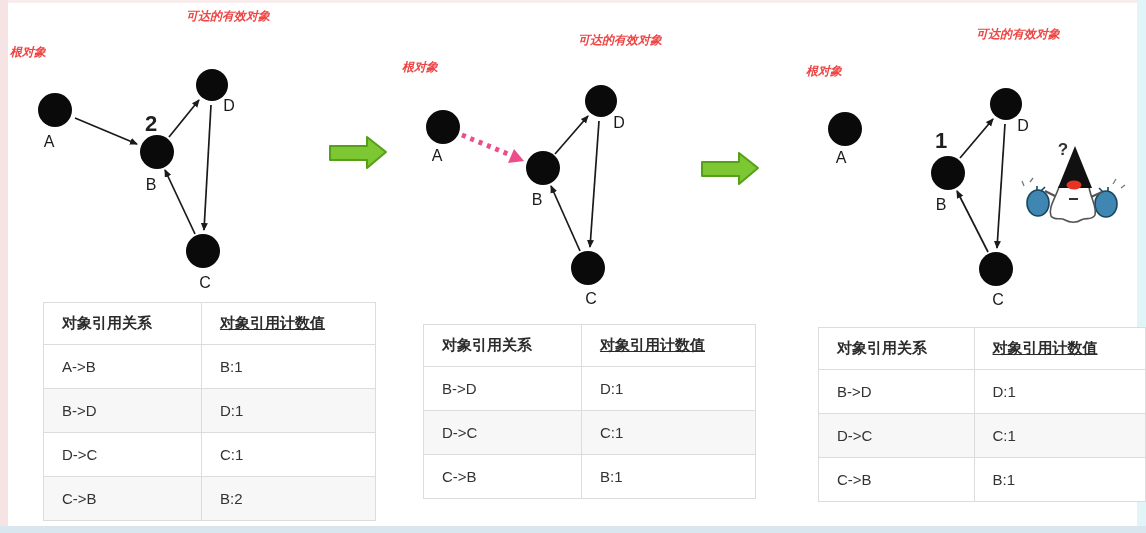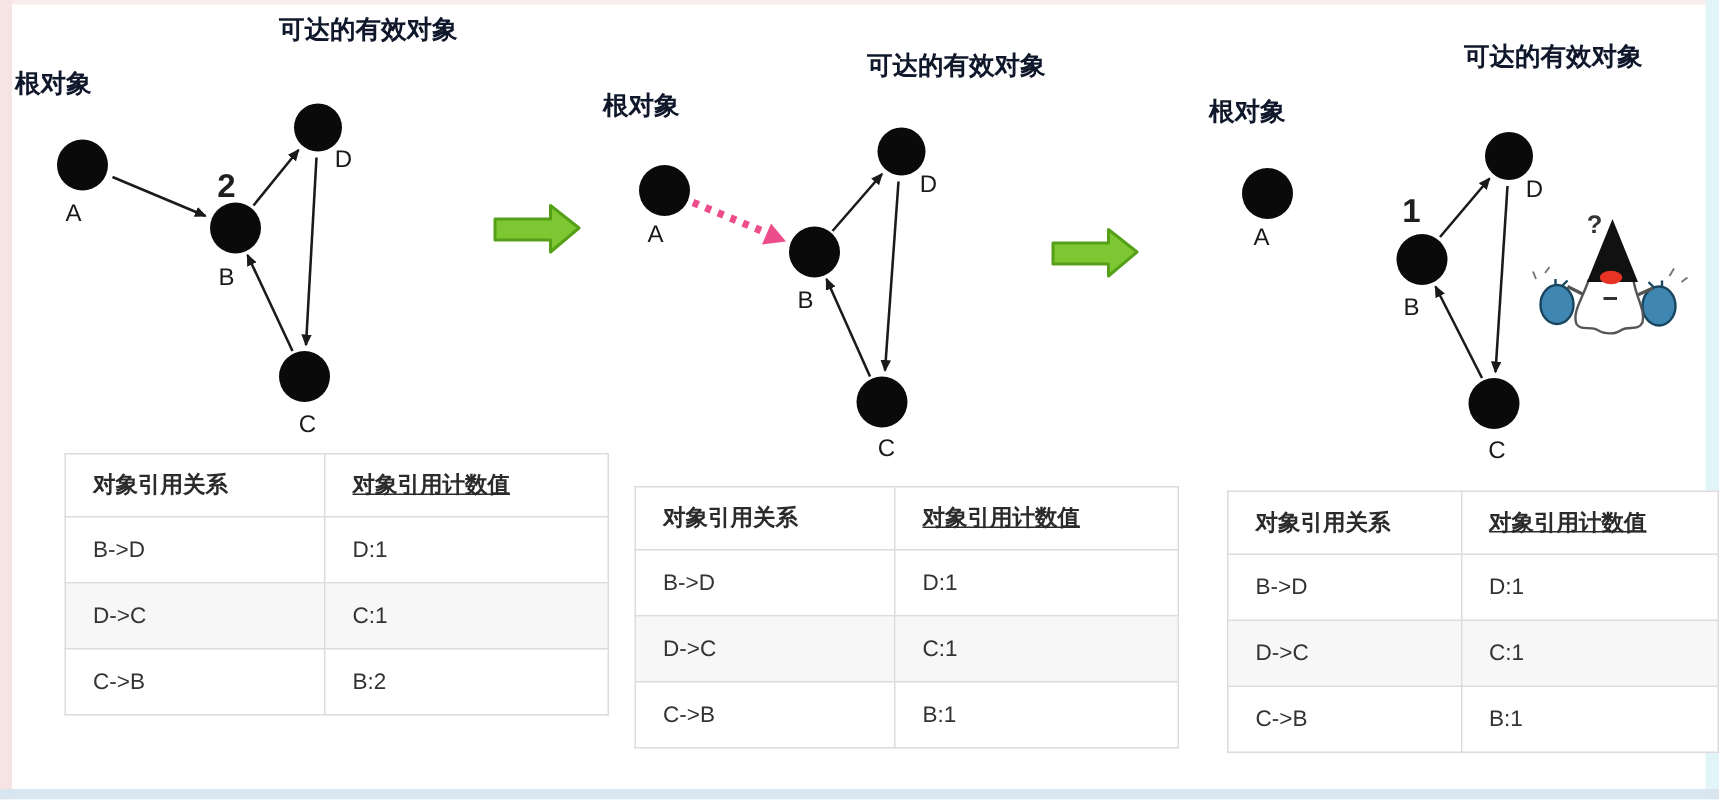--- a/index.html
+++ b/index.html
@@ -3,25 +3,25 @@
 <meta charset="utf-8">
 <style>
   html,body{margin:0;padding:0;}
   body{font-family:"Liberation Sans","DejaVu Sans",sans-serif;background:#fff;}
   .stage{position:relative;width:1146px;height:533px;background:#ffffff;overflow:hidden;}
   .edge{position:absolute;}
   .edge.top{left:0;top:0;width:1146px;height:3px;background:#f8ecec;}
   .edge.left{left:0;top:0;width:8px;height:533px;background:#f6e4e4;}
   .edge.right{top:0;right:0;width:9px;height:533px;background:#e1f4f7;}
   .edge.bottom{left:0;bottom:0;width:1146px;height:7px;background:#d9e6ef;}
-  .lbl{position:absolute;font-weight:bold;font-size:17px;color:#0f172a;white-space:nowrap;}
+  .lbl{position:absolute;font-weight:bold;font-size:12px;color:#ef4444;white-space:nowrap;font-style:italic;}
   .graph-svg{position:absolute;left:0;top:0;}
   table.ref{position:absolute;border-collapse:collapse;table-layout:fixed;background:#fff;
     font-size:15px;color:#333;}
-  table.ref th,table.ref td{border:1px solid #dcdcdc;text-align:left;padding:0 15px 0 18px;height:43px;
+  table.ref th,table.ref td{border:1px solid #dcdcdc;text-align:left;padding:0 0 0 18px;height:43px;
     font-weight:normal;overflow:hidden;white-space:nowrap;}
   table.ref th{font-weight:bold;height:41px;color:#2b2b2b;}
   table.ref tbody tr:nth-child(even){background:#f7f7f7;}
   .c1{width:139px;} .c2{width:155px;text-decoration:underline;}
 </style>
 </head>
 <body>
 
 <div class="stage">
 
@@ -119,20 +119,24 @@
 
   <table class="ref" style="left:43px;top:302px;">
     <thead>
       <tr>
         <th class="c1">对象引用关系</th>
         <th class="c2">对象引用计数值</th>
       </tr>
     </thead>
     <tbody>
       <tr>
+          <td>A-&gt;B</td>
+          <td>B:1</td>
+        </tr>
+      <tr>
           <td>B-&gt;D</td>
           <td>D:1</td>
         </tr>
       <tr>
           <td>D-&gt;C</td>
           <td>C:1</td>
         </tr>
       <tr>
           <td>C-&gt;B</td>
           <td>B:2</td>

